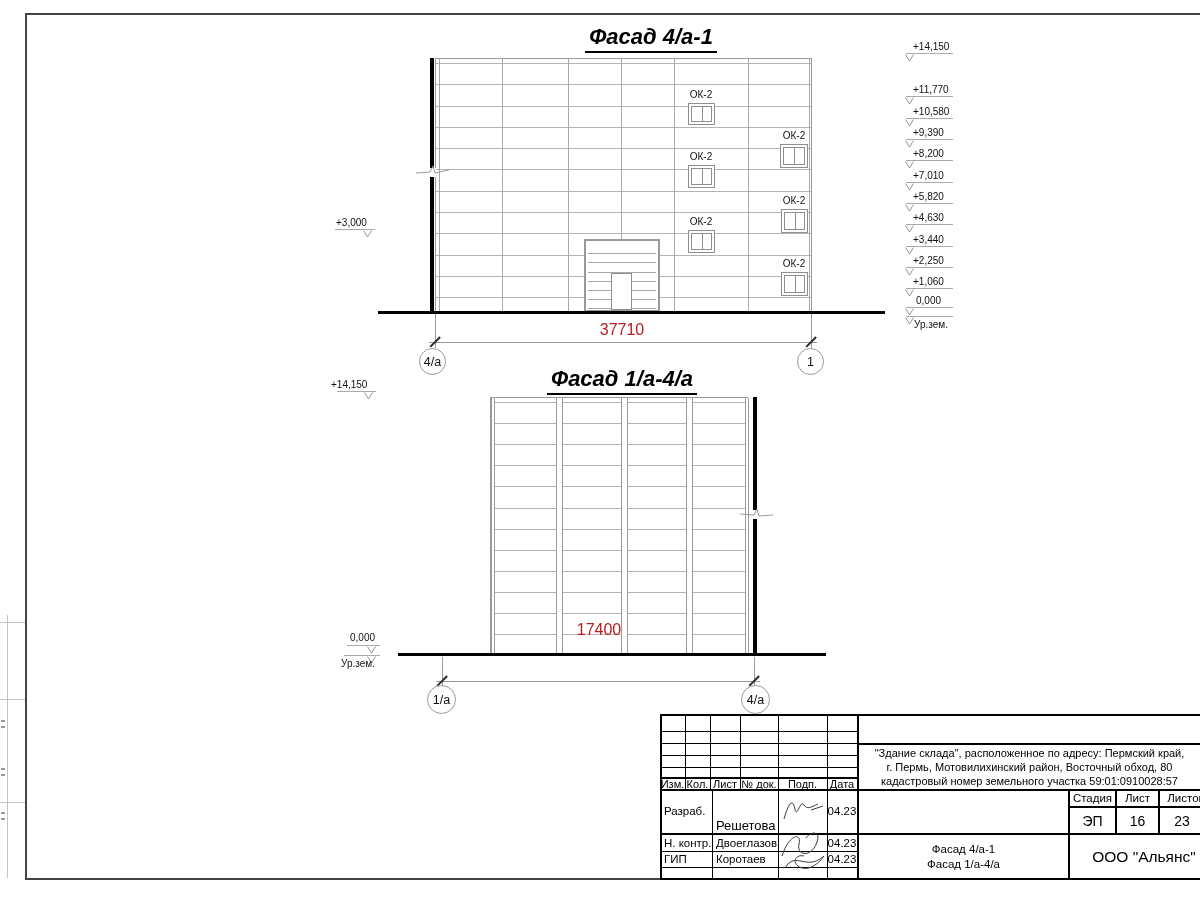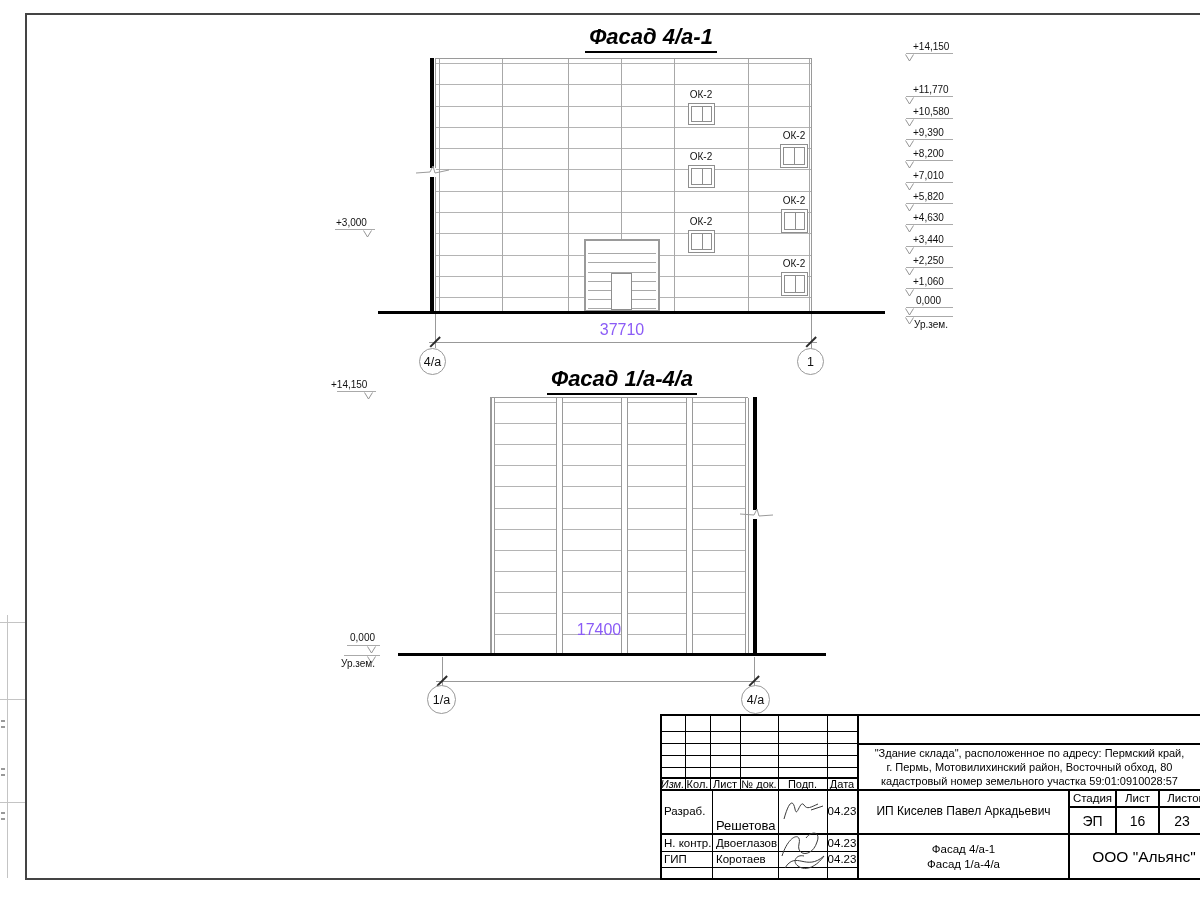--- a/index.html
+++ b/index.html
@@ -23,21 +23,21 @@
   .win i::after{content:"";position:absolute;left:50%;top:0;bottom:0;width:1px;background:#8e8e8e;}
   .winlbl{position:absolute;width:34px;text-align:center;font-size:10px;color:#111;}
   .gate{position:absolute;border:2px solid #9a9a9a;box-sizing:border-box;background:#fff;}
   .gate .slats{position:absolute;left:2px;right:2px;top:4px;bottom:0;
         background:repeating-linear-gradient(to bottom,transparent 0 8.2px,#a8a8a8 8.2px 9.2px);}
   .wicket{position:absolute;border:1px solid #8e8e8e;background:#fff;box-sizing:border-box;}
   .thick{position:absolute;background:#000;}
   .tick{position:absolute;width:14px;height:1.5px;background:#2a2a2a;transform:rotate(-45deg);}
   .bubble{position:absolute;border:1px solid #999;border-radius:50%;background:#fff;box-sizing:border-box;
         display:flex;align-items:center;justify-content:center;font-size:12.5px;color:#111;}
-  .dimtxt{position:absolute;text-align:center;color:#8b5cf6;}
+  .dimtxt{position:absolute;text-align:center;color:#b91c1c;}
   .ftitle{position:absolute;text-align:center;font-style:italic;font-weight:bold;font-size:22px;color:#000;}
   .ftitle span{border-bottom:2px solid #000;padding:0 4px 2px 4px;}
   .elevtxt{position:absolute;font-size:10px;color:#111;white-space:nowrap;text-align:center;}
   .eline{position:absolute;background:#aaa;height:1px;}
   .tb-cell{position:absolute;box-sizing:border-box;color:#000;}
   .sig{position:absolute;}
 </style>
 </head>
 <body>
 
@@ -275,38 +275,37 @@
     <div class="ln" style="left:408px;top:92px;width:132px;height:2px;"></div>
     <div class="ln" style="left:0;top:119px;width:540px;height:2px;"></div>
     <div class="ln" style="left:0;top:137px;width:197px;height:1px;"></div>
     <div class="ln" style="left:0;top:153px;width:197px;height:1px;"></div>
 
     <div class="tb-cell ctr" style="left:199px;top:31px;width:341px;height:43px;font-size:11px;line-height:14px;flex-direction:column;">
       <span>"Здание склада", расположенное по адресу: Пермский край,</span>
       <span>г. Пермь, Мотовилихинский район, Восточный обход, 80</span>
       <span>кадастровый номер земельного участка 59:01:0910028:57</span>
     </div>
-    <div class="tb-cell ctr" style="left:0;top:63px;width:25px;height:13px;font-size:11px;font-style:italic;">Изм.</div>
+    <div class="tb-cell ctr" style="left:0;top:63px;width:25px;height:13px;font-size:11px;">Изм.</div>
     <div class="tb-cell ctr" style="left:25px;top:63px;width:25px;height:13px;font-size:11px;">Кол.</div>
     <div class="tb-cell ctr" style="left:50px;top:63px;width:30px;height:13px;font-size:11px;">Лист</div>
     <div class="tb-cell ctr" style="left:80px;top:63px;width:38px;height:13px;font-size:11px;">№ док.</div>
     <div class="tb-cell ctr" style="left:118px;top:63px;width:49px;height:13px;font-size:11px;">Подп.</div>
     <div class="tb-cell ctr" style="left:167px;top:63px;width:30px;height:13px;font-size:11px;">Дата</div>
 
     <div class="tb-cell vctr" style="left:4px;top:77px;width:48px;height:40px;font-size:11.5px;">Разраб.</div>
     <div class="tb-cell vctr" style="left:56px;top:91px;width:61px;height:40px;font-size:13px;">Решетова</div>
     <div class="tb-cell ctr" style="left:167px;top:77px;width:30px;height:40px;font-size:11.5px;">04.23</div>
     <div class="tb-cell vctr" style="left:4px;top:121px;width:48px;height:16px;font-size:11.5px;">Н. контр.</div>
     <div class="tb-cell vctr" style="left:56px;top:121px;width:61px;height:16px;font-size:11.5px;">Двоеглазов</div>
     <div class="tb-cell ctr" style="left:167px;top:121px;width:30px;height:16px;font-size:11.5px;">04.23</div>
     <div class="tb-cell vctr" style="left:4px;top:137px;width:48px;height:16px;font-size:11.5px;">ГИП</div>
     <div class="tb-cell vctr" style="left:56px;top:137px;width:61px;height:16px;font-size:11.5px;">Коротаев</div>
     <div class="tb-cell ctr" style="left:167px;top:137px;width:30px;height:16px;font-size:11.5px;">04.23</div>
 
-    <div class="tb-cell ctr" style="left:199px;top:77px;width:209px;height:40px;font-size:12px;">ИП Киселев Павел Аркадьевич</div>
     <div class="tb-cell ctr" style="left:410px;top:76px;width:45px;height:16px;font-size:11.5px;">Стадия</div>
     <div class="tb-cell ctr" style="left:457px;top:76px;width:41px;height:16px;font-size:11.5px;">Лист</div>
     <div class="tb-cell ctr" style="left:500px;top:76px;width:52px;height:16px;font-size:11.5px;">Листов</div>
     <div class="tb-cell ctr" style="left:410px;top:94px;width:45px;height:25px;font-size:14px;">ЭП</div>
     <div class="tb-cell ctr" style="left:457px;top:94px;width:41px;height:25px;font-size:14px;">16</div>
     <div class="tb-cell ctr" style="left:500px;top:94px;width:44px;height:25px;font-size:14px;">23</div>
     <div class="tb-cell ctr" style="left:199px;top:121px;width:209px;height:43px;font-size:11.5px;line-height:15px;flex-direction:column;">
       <span>Фасад 4/а-1</span>
       <span>Фасад 1/а-4/а</span>
     </div>

